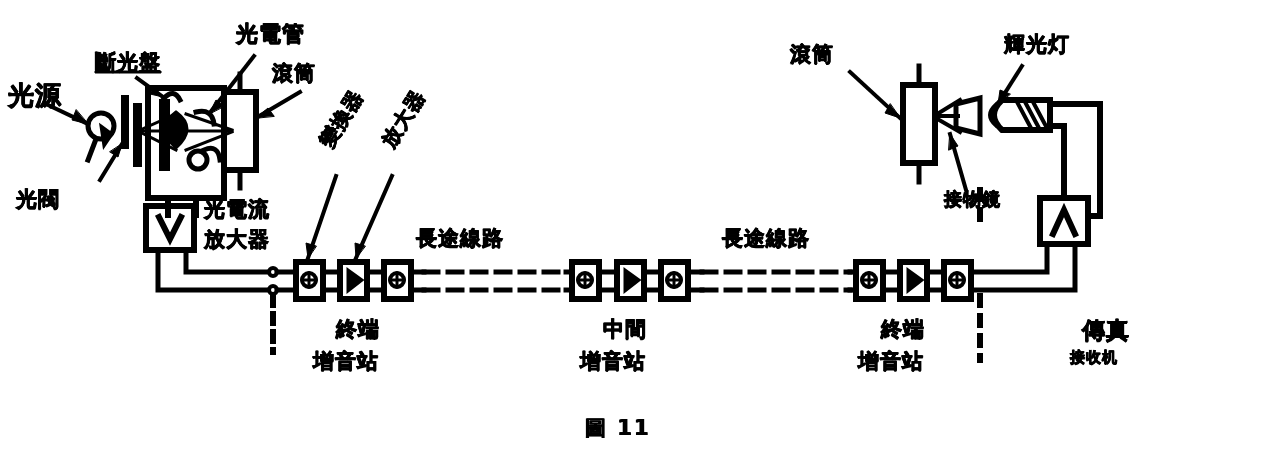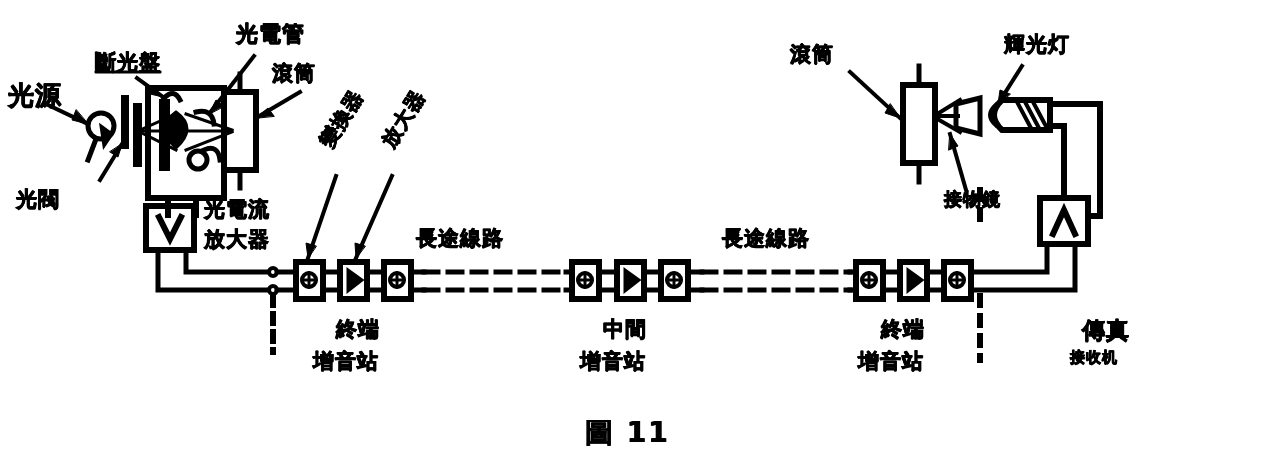--- a/index.html
+++ b/index.html
@@ -2,21 +2,21 @@
 <html><head>
 <meta charset="utf-8">
 <style>
   html,body{margin:0;padding:0;background:#fff;}
   body{width:1273px;height:459px;font-family:"DejaVu Sans","Liberation Sans",sans-serif;}
   #stage{position:relative;width:1273px;height:459px;overflow:hidden;background:#fff;}
   .lbl{position:absolute;color:#000;font-weight:700;white-space:nowrap;
        font-family:"DejaVu Sans","Liberation Sans",sans-serif;
        letter-spacing:1px;line-height:1.05;
        text-shadow:0.5px 0 0 #000,-0.5px 0 0 #000,0 0.5px 0 #000,0 -0.5px 0 #000;}
-  .cap{position:absolute;color:#000;font-weight:700;font-size:28px;letter-spacing:2px;
+  .cap{position:absolute;color:#000;font-weight:700;font-size:21px;letter-spacing:2px;
        text-shadow:0.5px 0 0 #000,-0.5px 0 0 #000;}
   svg{position:absolute;left:0;top:0;}
 </style>
 </head>
 <body>
 
 <div id="stage">
 
   <svg width="1273" height="459" viewBox="0 0 1273 459">
     <g fill="none" stroke="#000" stroke-linecap="square" stroke-linejoin="miter">

